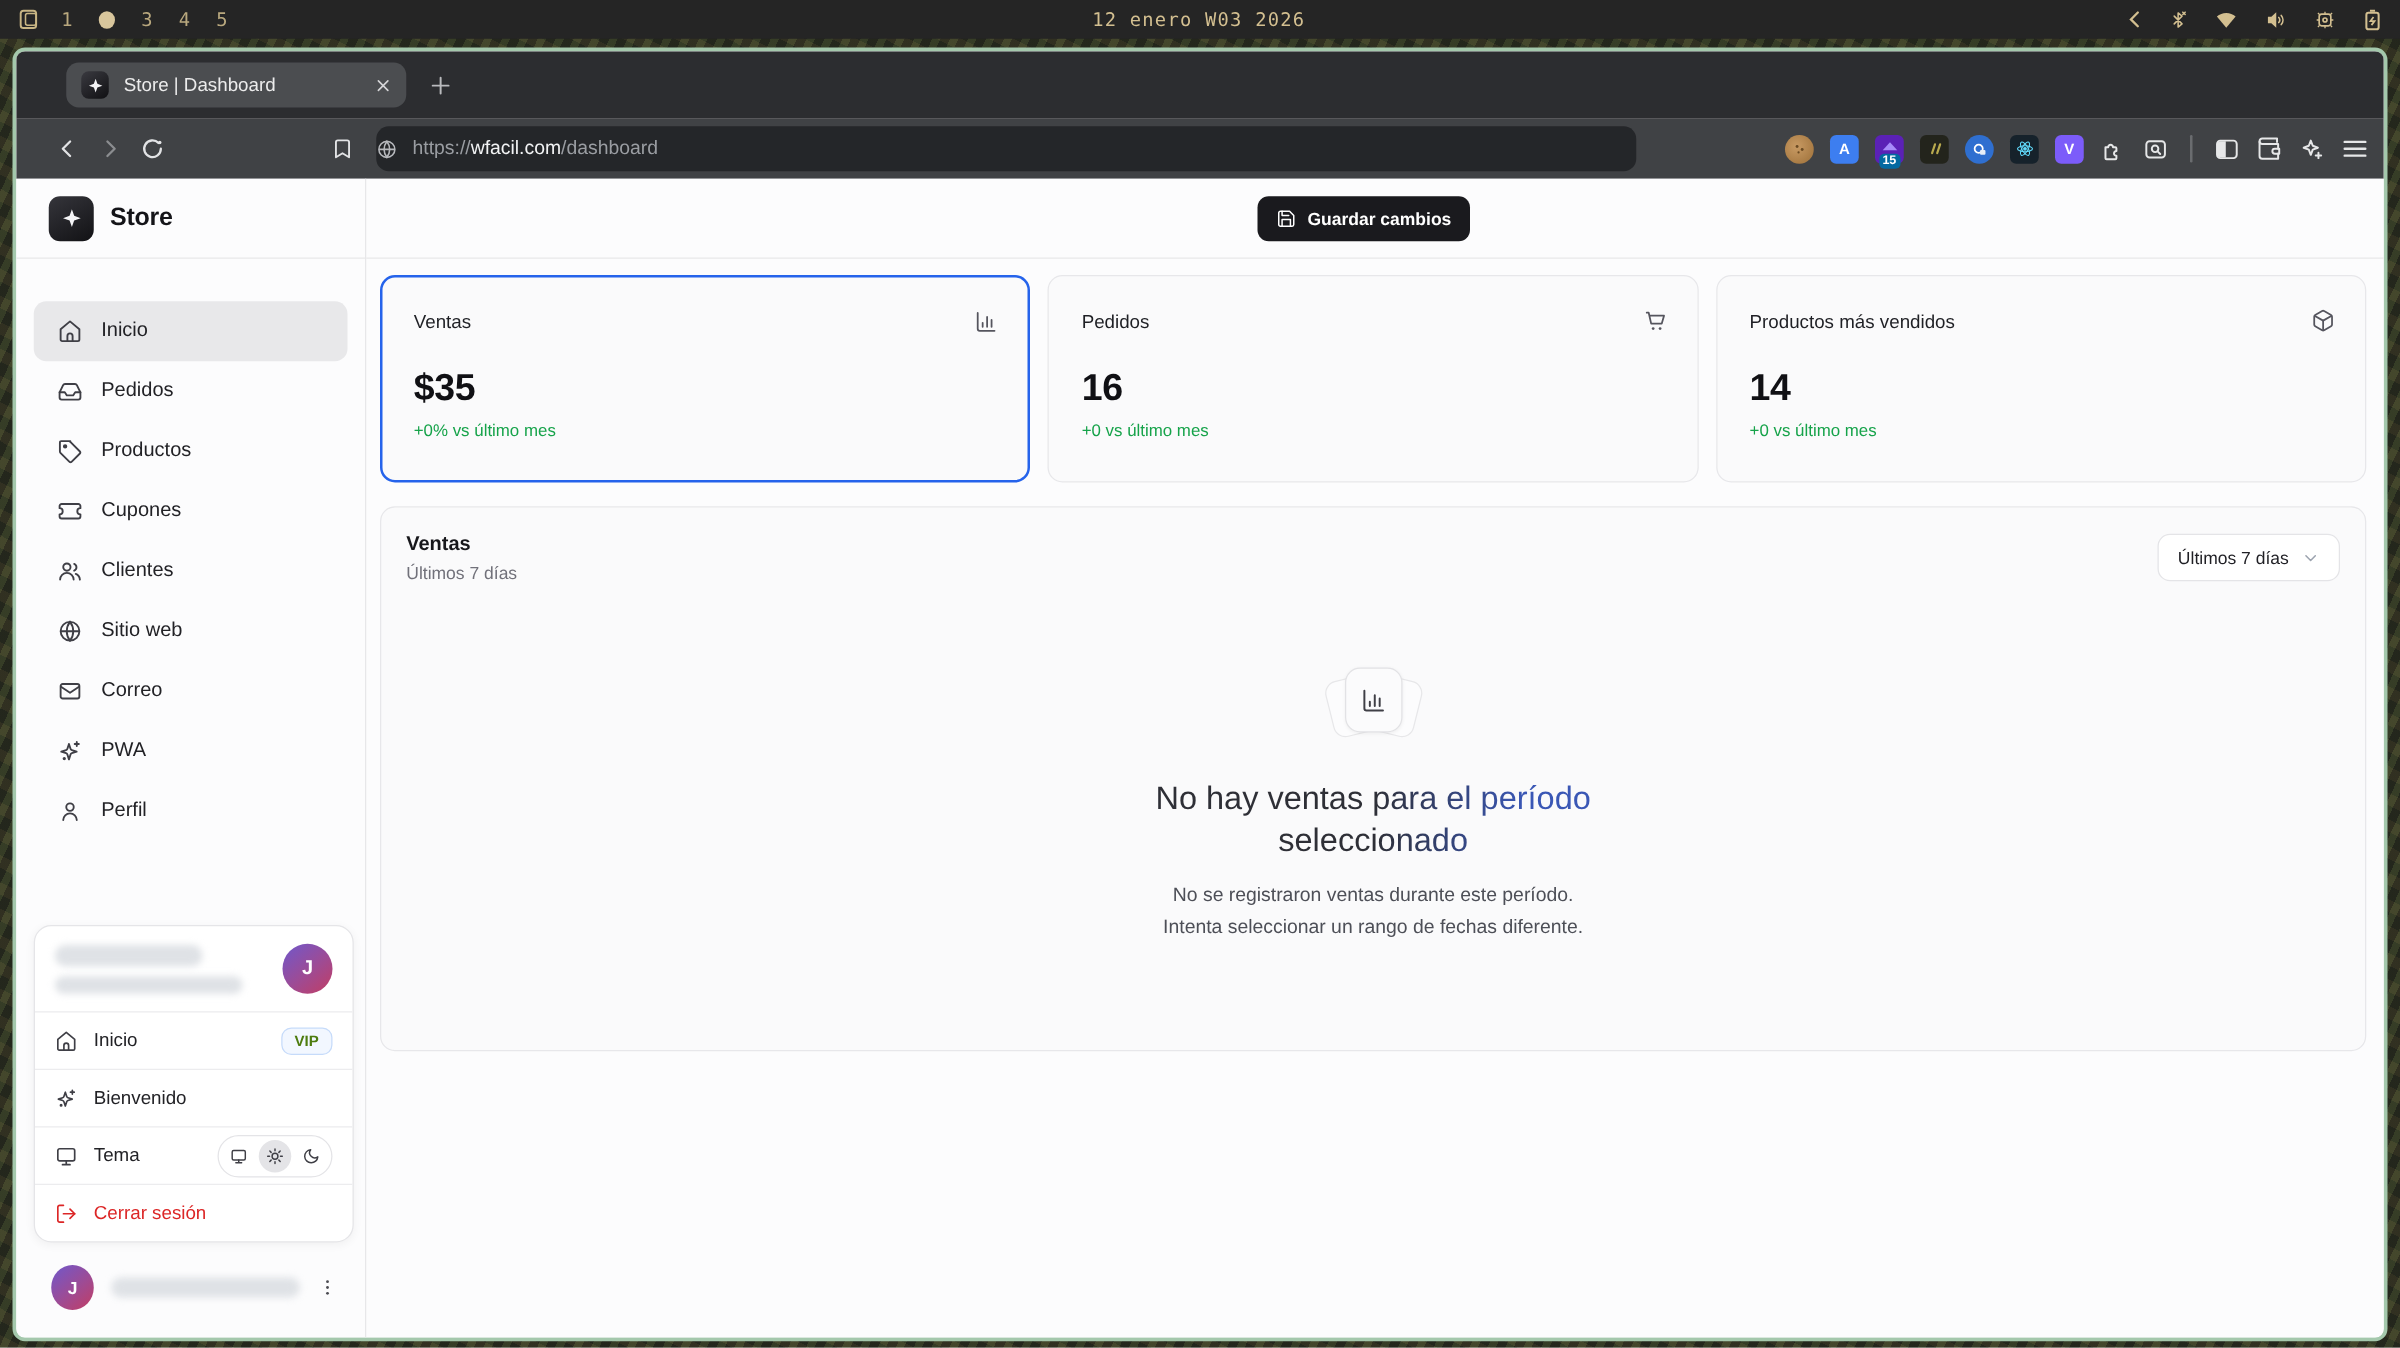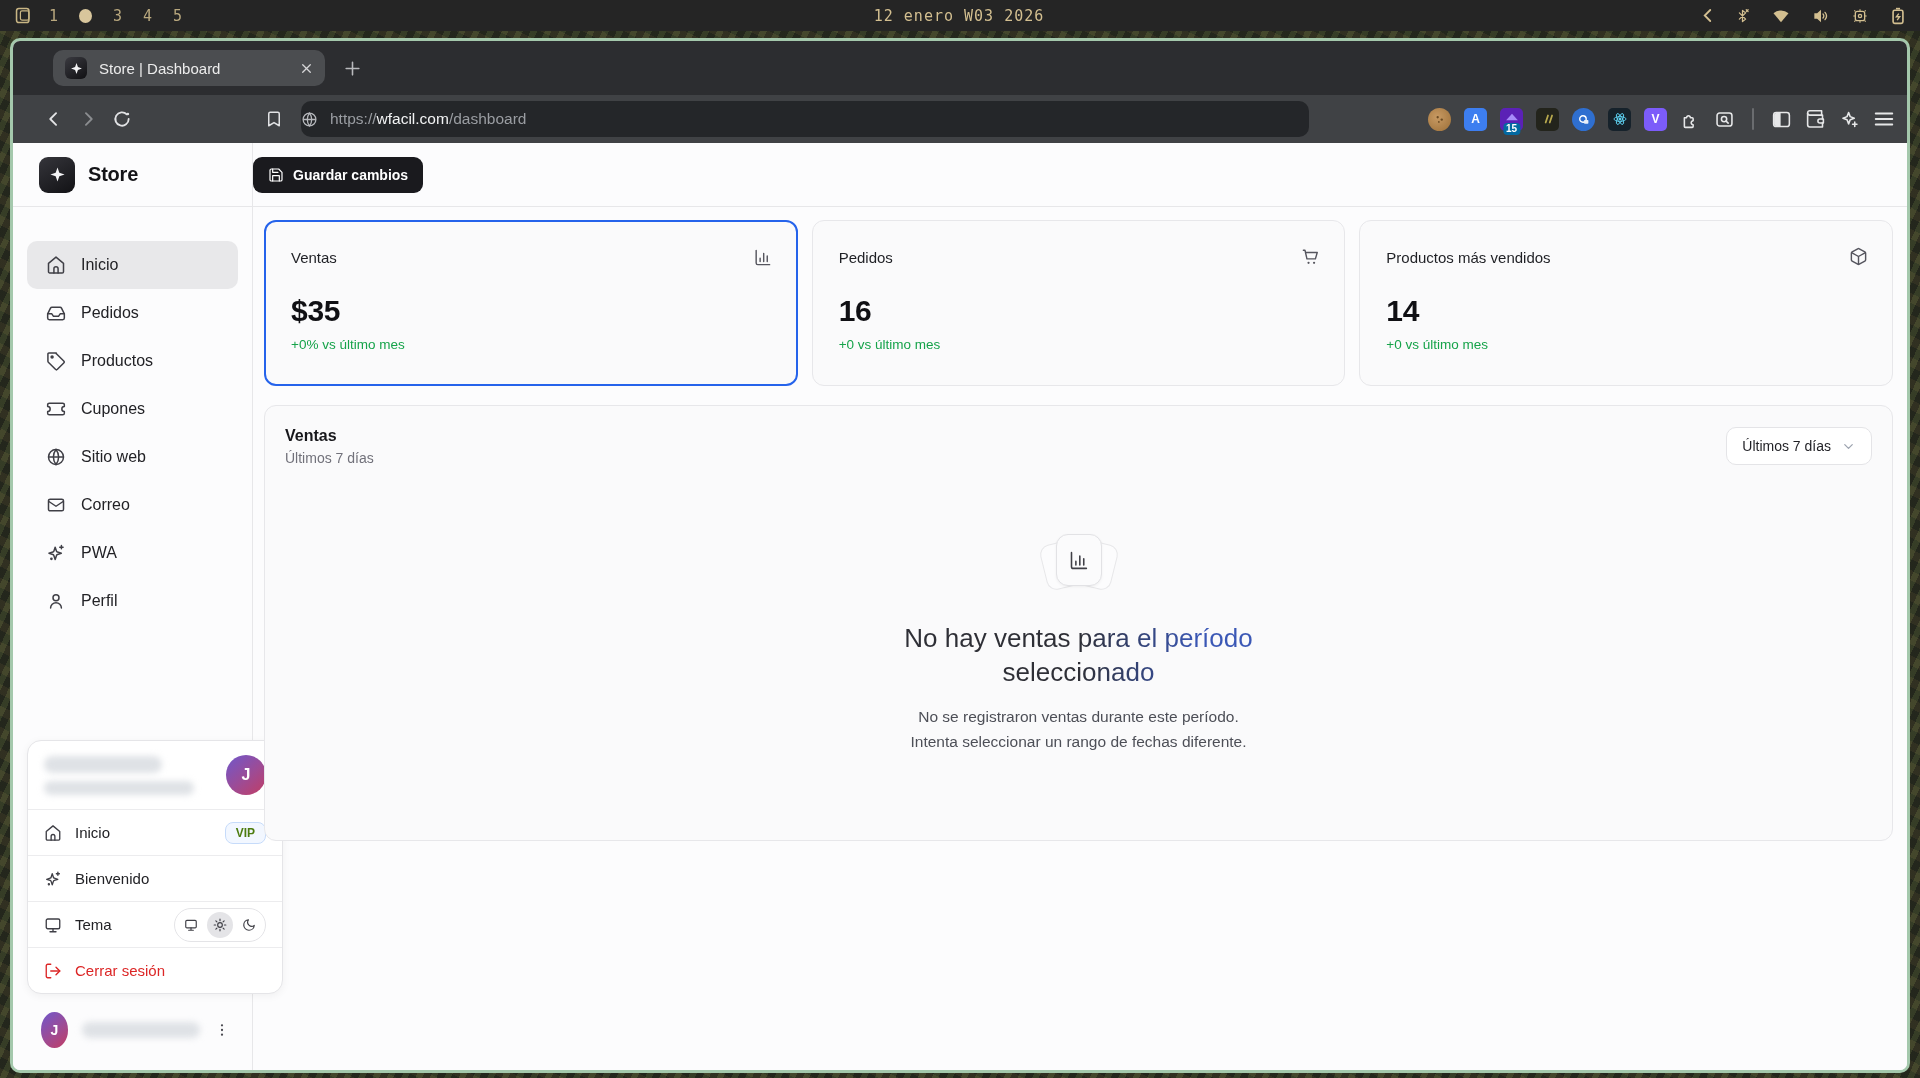--- a/index.html
+++ b/index.html
@@ -71,21 +71,21 @@
   }
   .ext-badge {
     position:absolute; left:50%; transform:translateX(-50%); bottom:-4px;
     background:#0369a1; color:#fff; font-size:10px; font-weight:bold; line-height:12px;
     padding:0 3px; border-radius:4px;
   }
   .vsep { width:2px; height:22px; background:#6a6c6f; border-radius:1px; margin:0 4px; }
 
   
   .page { flex:1; display:flex; background:#fcfcfd; min-height:0; }
-  .sidebar { width:240px; flex:0 0 auto; border-right:1px solid #e7e7e9; position:relative; }
+  .sidebar { width:280px; flex:0 0 auto; border-right:1px solid #e7e7e9; position:relative; }
   .brand { height:63px; display:flex; align-items:center; gap:13px; padding-left:26px; }
   .brand-logo {
     width:36px; height:36px; border-radius:9px; background:linear-gradient(150deg,#35353b,#121215);
     display:flex; align-items:center; justify-content:center;
   }
   .brand-name { font-size:20px; font-weight:700; color:#141418; letter-spacing:-.2px; }
   .hline { height:1px; background:#e7e7e9; }
   .nav { padding:34px 14px 0 14px; display:flex; flex-direction:column; }
   .nav-item {
     height:48px; display:flex; align-items:center; gap:15px; padding-left:19px; border-radius:10px;
@@ -121,21 +121,21 @@
   }
   .seg-btn { width:26px; height:26px; border-radius:50%; display:flex; align-items:center; justify-content:center; color:#3f3f46; }
   .seg-btn.selected { background:#e4e4e7; }
   .uc-row.danger { color:#dc2626; } .uc-row.danger .ic { color:#dc2626; }
 
   .acct-row { position:absolute; left:28px; right:22px; bottom:22px; display:flex; align-items:center; gap:14px; }
   .dots { margin-left:auto; color:#4b4b52; }
 
   
   .main { flex:1; display:flex; flex-direction:column; min-width:0; }
-  .main-header { height:63px; display:flex; align-items:center; justify-content:flex-start; padding-right:18px; }
+  .main-header { height:63px; display:flex; align-items:center; justify-content:center; padding-right:18px; }
   .save-btn {
     height:36px; background:#1a1a1e; color:#fff; border:none; border-radius:9px;
     display:flex; align-items:center; gap:9px; padding:0 15px; font-size:14px; font-weight:600;
     font-family:"Liberation Sans", sans-serif; cursor:pointer;
   }
   .content { padding:13px 14px 0 11px; }
   .stats { display:grid; grid-template-columns:1fr 1fr 1fr; gap:14px; }
   .stat-card {
     height:166px; background:#fafafb; border:1px solid #e7e7ea; border-radius:12px;
     padding:28px 24px 0 26px; position:relative; cursor:pointer;
@@ -416,20 +416,31 @@
         <div class="nav-item">
           <span class="ic">
               <svg width="20" height="20" viewBox="0 0 24 24" fill="none" stroke="currentColor" stroke-width="1.8" stroke-linejoin="round">
                 <path d="M2 9a3 3 0 0 1 0 6v2a2 2 0 0 0 2 2h16a2 2 0 0 0 2-2v-2a3 3 0 0 1 0-6V7a2 2 0 0 0-2-2H4a2 2 0 0 0-2 2Z"></path>
               </svg>
             </span>
           <span>Cupones</span>
         </div>
         <div class="nav-item">
           <span class="ic">
+              <svg width="20" height="20" viewBox="0 0 24 24" fill="none" stroke="currentColor" stroke-width="1.8" stroke-linecap="round" stroke-linejoin="round">
+                <circle cx="9" cy="8" r="3.5"></circle>
+                <path d="M2.5 20a6.5 6.5 0 0 1 13 0"></path>
+                <path d="M16 5a3.5 3.5 0 0 1 0 6.5"></path>
+                <path d="M17.5 14.5a6.5 6.5 0 0 1 4 5.5"></path>
+              </svg>
+            </span>
+          <span>Clientes</span>
+        </div>
+        <div class="nav-item">
+          <span class="ic">
               <svg width="20" height="20" viewBox="0 0 24 24" fill="none" stroke="currentColor" stroke-width="1.8">
                 <circle cx="12" cy="12" r="9"></circle>
                 <path d="M3 12h18"></path>
                 <path d="M12 3a14.5 14.5 0 0 1 0 18 14.5 14.5 0 0 1 0-18z"></path>
               </svg>
             </span>
           <span>Sitio web</span>
         </div>
         <div class="nav-item">
           <span class="ic">

